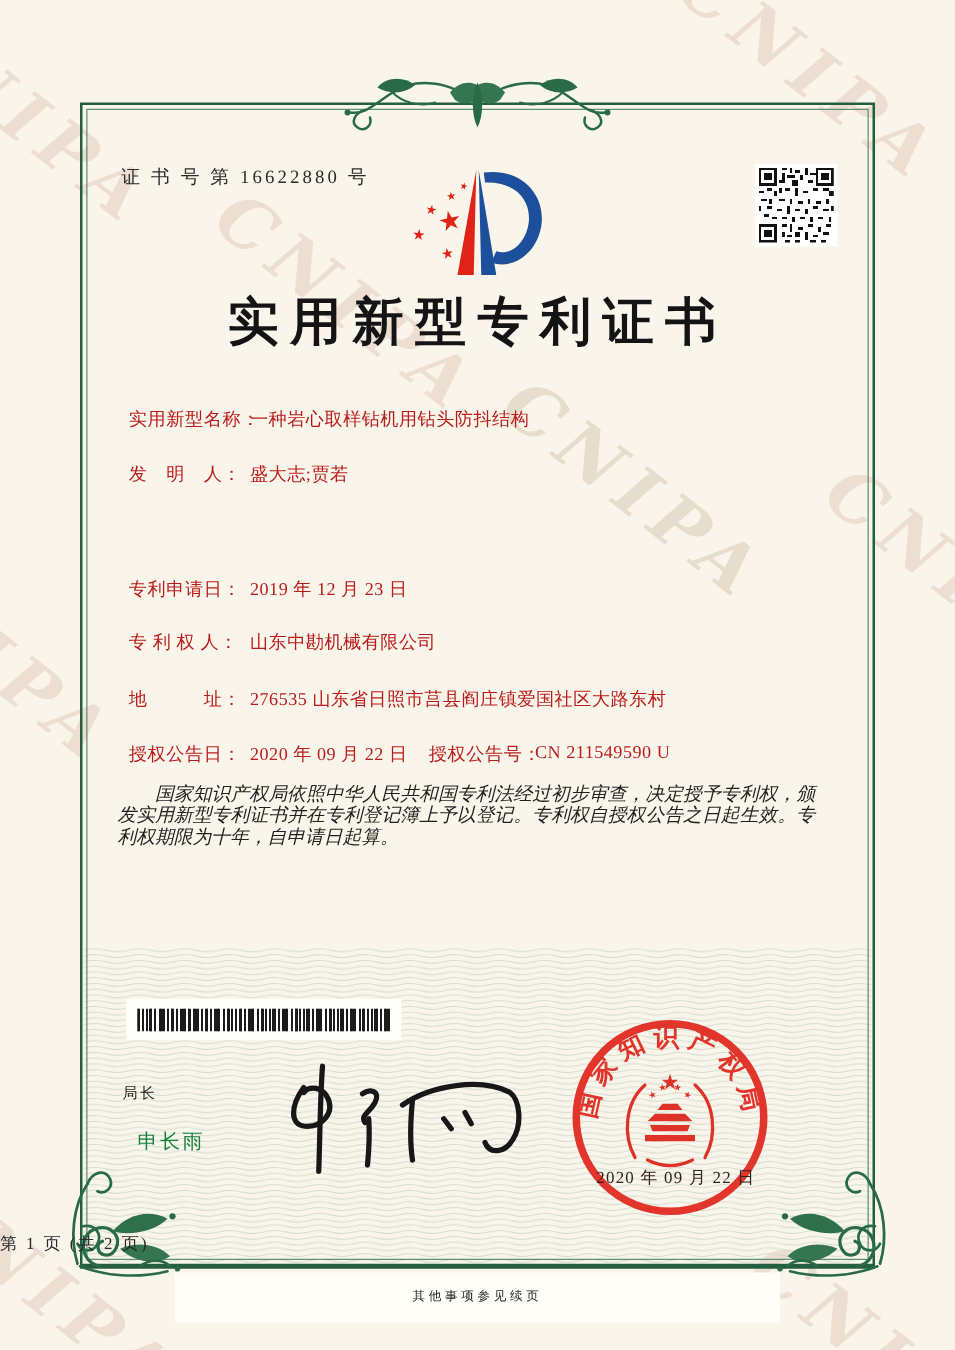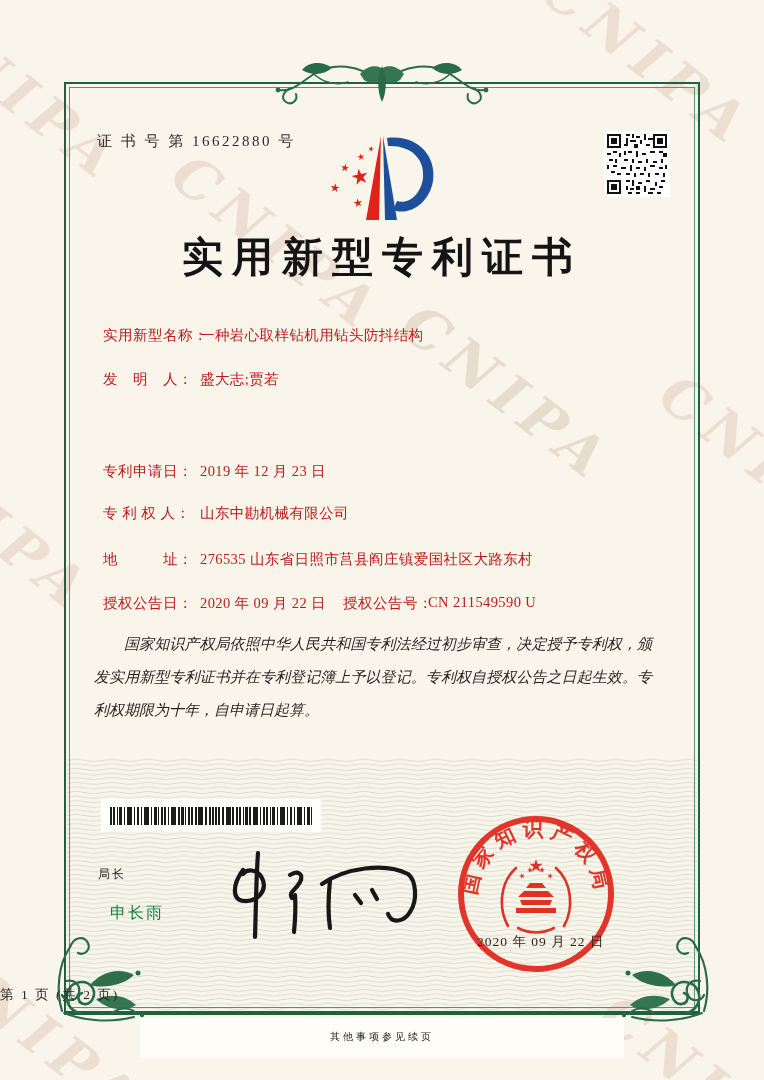--- a/index.html
+++ b/index.html
@@ -38,21 +38,21 @@
     position:absolute;left:0;top:230px;width:764px;text-align:center;
     font-size:41px;font-weight:bold;letter-spacing:9px;color:#141414;
   }
   .row{position:absolute;left:103px;width:560px;font-size:14.5px;color:#b91c1c;}
   .row .lbl{display:inline-block;letter-spacing:0.5px;}
   .row .val{position:absolute;left:97px;letter-spacing:0.4px;white-space:nowrap;}
   .row .lbl2{position:absolute;left:240px;letter-spacing:0.5px;}
   .row .val2{position:absolute;left:325px;letter-spacing:0.4px;white-space:nowrap;}
   .paras{
     position:absolute;left:94px;top:628px;width:558px;
-    font-size:15px;line-height:33px;text-align:justify;
+    font-size:15px;line-height:17px;text-align:justify;
     font-style:italic;color:#1f1f1f;
   }
   .paras p{margin:0;text-indent:2em;}
   .barcode-pad{position:absolute;left:101px;top:799px;width:220px;height:33px;background:#fefefc;}
   .barcode{
     position:absolute;left:9px;top:8px;width:203px;height:18px;
     background-image:
       repeating-linear-gradient(90deg,#1b1b1b 0 1.6px,rgba(0,0,0,0) 1.6px 3.4px),
       repeating-linear-gradient(90deg,#1b1b1b 0 2.4px,rgba(0,0,0,0) 2.4px 9px);
   }

